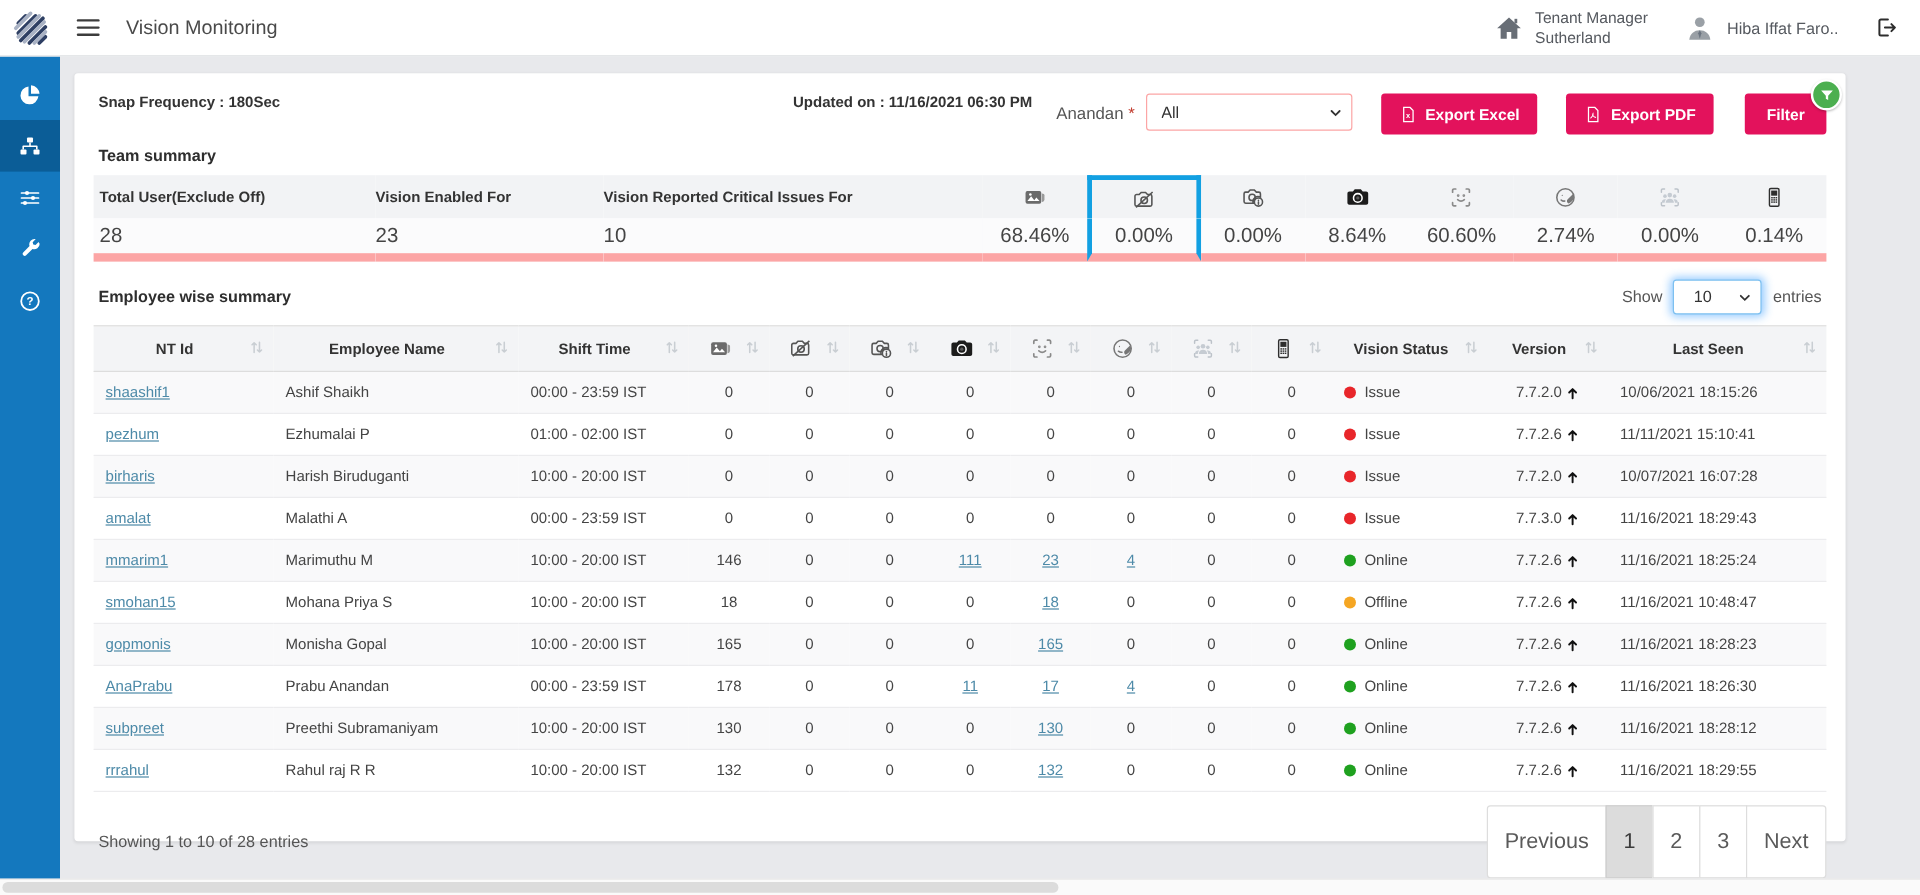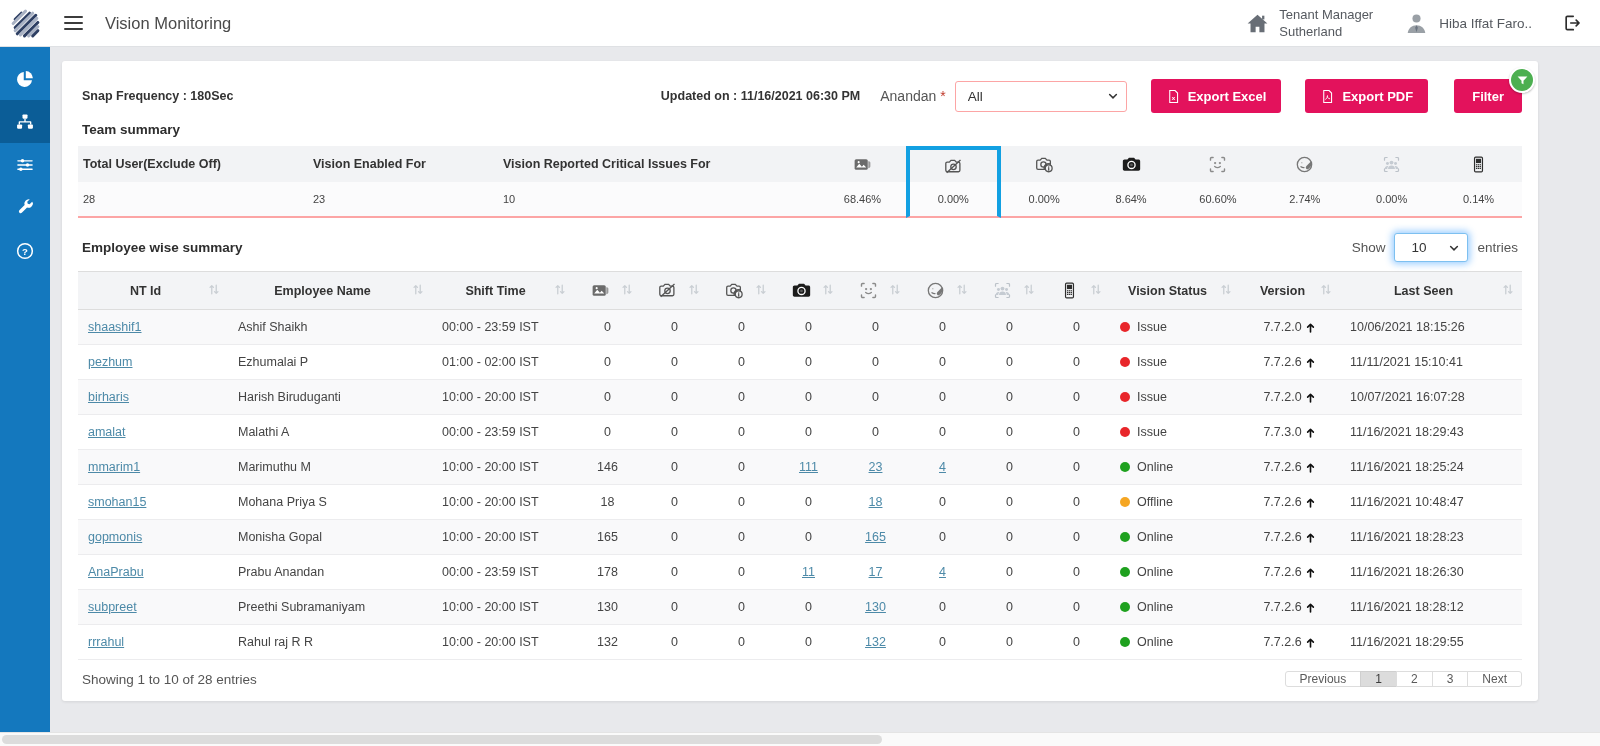--- a/index.html
+++ b/index.html
@@ -24,21 +24,21 @@
   .nav-user-name{font-size:13.5px;color:#55595f}
   .ic{display:inline-flex;align-items:center;justify-content:center;line-height:0}
   
   .sidebar{position:absolute;top:47px;left:0;width:50px;height:685px;background:var(--sb);z-index:9;padding-top:10px}
   .side-item{height:43px;display:flex;align-items:center;justify-content:center;cursor:pointer}
   .side-item.active{background:var(--sba)}
   
   .card{position:absolute;left:62px;top:61px;width:1476px;height:640px;background:#fff;
     border-radius:3px;box-shadow:0 1px 3px rgba(0,0,0,.09);padding:17px 16px 0 16px}
   
-  .toolbar{display:flex;align-items:center;height:36px}
+  .toolbar{display:flex;align-items:flex-start;height:36px}
   .bold-note{font-size:12.5px;font-weight:bold;color:#333;padding-left:4px}
   .updated{margin-left:auto}
   .status-group{display:flex;align-items:center;gap:9px;margin-left:20px}
   .status-label{font-size:14px;color:#555}
   .req{color:#c0392b}
   .sel-wrap{position:relative;display:inline-block}
   select{appearance:none;-webkit-appearance:none;background:#fff;font-family:"Liberation Sans",sans-serif}
   .status-select{width:172px;height:31px;border:1px solid #fca5a5;border-radius:3px;font-size:13.5px;color:#333;padding:0 26px 0 12px}
   .sel-chev{position:absolute;right:8px;top:50%;transform:translateY(-50%);pointer-events:none}
   .btn{background:var(--accent);color:#fff;border:none;border-radius:3px;height:34px;padding:0 15px;
@@ -47,21 +47,21 @@
   .filter-badge{position:absolute;top:-12px;right:-13px;width:26px;height:26px;border-radius:50%;
     background:#4caf50;border:2px solid #fff;display:flex;align-items:center;justify-content:center;box-shadow:0 1px 2px rgba(0,0,0,.25)}
   
   .section-title{font-weight:bold;font-size:13.5px;color:#2e2e2e;padding-left:4px}
   .ts-title{margin-top:8px}
   
   .ts-table{margin-top:9px}
   .ts-row{display:flex}
   .ts-cell{box-sizing:border-box;display:flex;align-items:center}
   .ts-hrow .ts-cell{background:#f2f3f5;height:36px;font-weight:bold;font-size:12.5px;color:#333}
-  .ts-vrow .ts-cell{background:#fbfbfc;height:36px;font-size:11px;color:#444;border-bottom:2px solid #fca5a5}
+  .ts-vrow .ts-cell{background:#fbfbfc;height:36px;font-size:17px;color:#444;border-bottom:7px solid #fca5a5}
   .ts-c1{width:235px;padding-left:5px}
   .ts-c2{width:190px}
   .ts-c3{width:316px}
   .ts-icon-cell,.ts-val-cell{flex:1;justify-content:center}
   .hl-t{border:4px solid var(--hl);border-bottom:none}
   .hl-b{border:4px solid var(--hl);border-top:none}
   
   .show-row{display:flex;justify-content:space-between;align-items:center;margin-top:15px}
   .show-group{display:flex;align-items:center;gap:9px;font-size:13.5px;color:#555;padding-right:4px}
   .size-select{width:74px;height:29px;border:1px solid #7dc0f0;border-radius:3px;font-size:13.5px;color:#333;
@@ -85,21 +85,21 @@
   .sort{position:absolute;right:-2px;top:50%;transform:translateY(-50%)}
   #emp-table td:nth-child(3){text-align:left}
   #emp-table td:nth-child(n+4):nth-child(-n+11){text-align:center}
   .lnk{color:var(--link);text-decoration:underline;cursor:pointer}
   .dot{display:inline-block;width:10px;height:10px;border-radius:50%;margin-right:7px;vertical-align:-1px}
   .ver{display:flex;align-items:center;justify-content:center;gap:2px}
   
   .tbl-footer{display:flex;justify-content:space-between;align-items:center;margin-top:11px}
   .showing{font-size:13.5px;color:#555;padding-left:4px}
   .pagination{display:flex}
-  .page-btn{border:1px solid #ddd;padding:0 14px;font-size:12px;color:#5a5a5a;background:#fff;margin-left:-1px;cursor:pointer}
+  .page-btn{border:1px solid #ddd;padding:19px 14px;font-size:18px;color:#5a5a5a;background:#fff;margin-left:-1px;cursor:pointer}
   .page-btn:first-child{border-radius:3px 0 0 3px;margin-left:0}
   .page-btn:last-child{border-radius:0 3px 3px 0}
   .page-btn.active{background:#dcdcdc;color:#3c3c3c;border-color:#cfcfcf}
   
   .h-scroll{position:absolute;left:0;bottom:0;width:1600px;height:14px;background:#fafafa;border-top:1px solid #e4e4e4}
   .h-thumb{position:absolute;left:2px;top:2px;height:9px;width:880px;background:#dcdcdc;border-radius:5px}
 </style>
 </head>
 <body>
 

